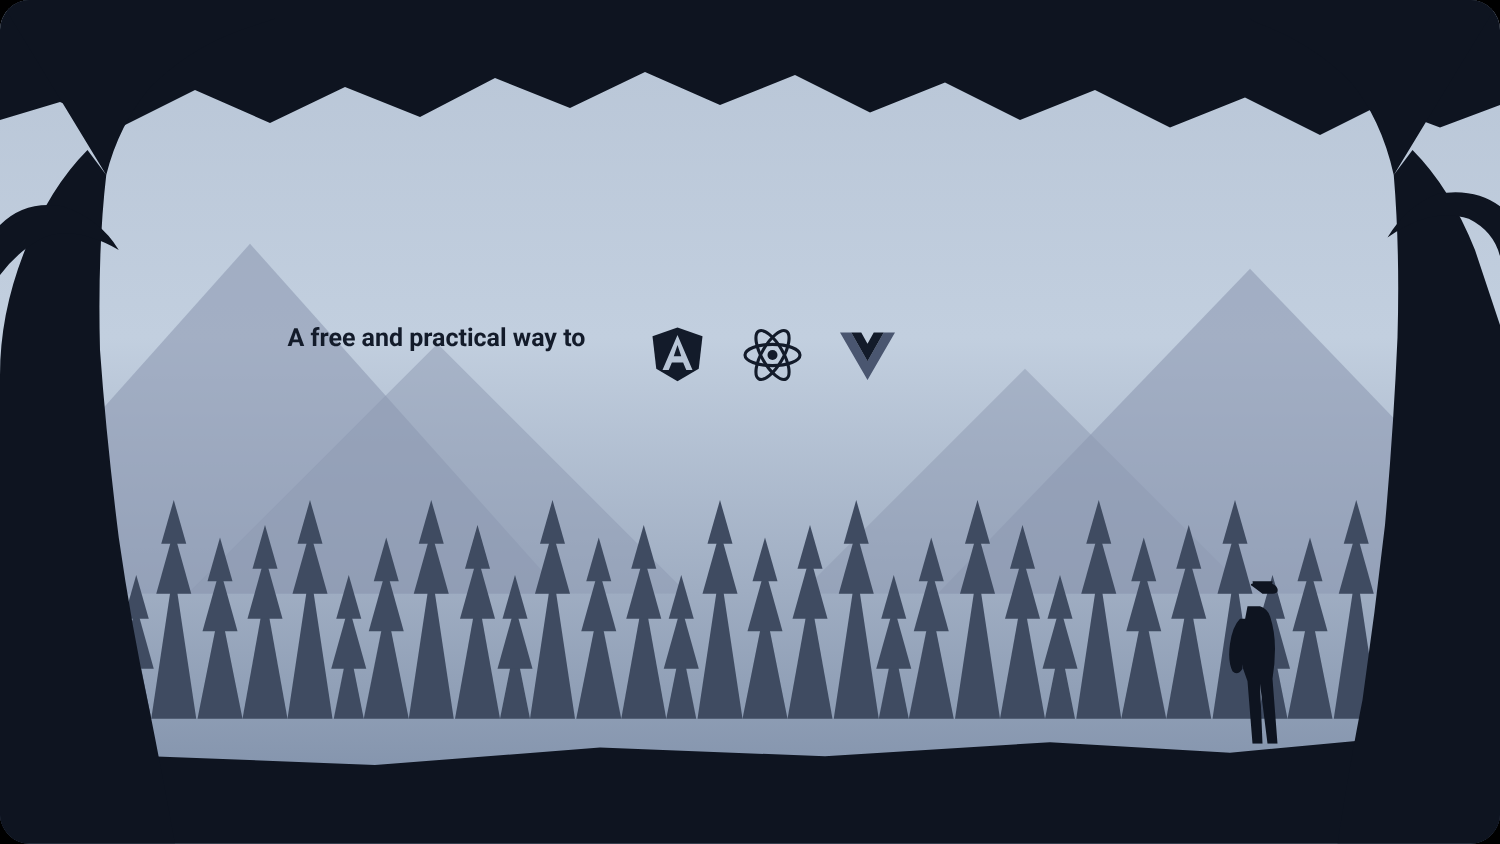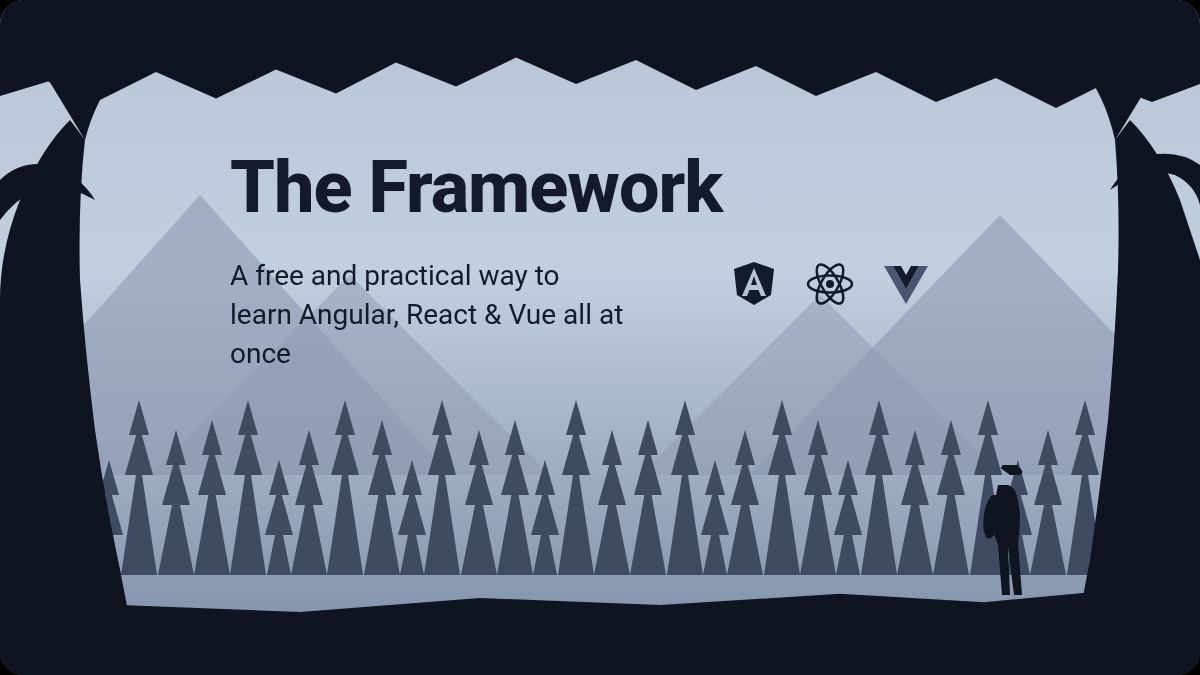--- a/index.html
+++ b/index.html
@@ -199,22 +199,22 @@
       margin-bottom: 30px;
     }
 
     .subtitle-row {
       display: flex;
       align-items: flex-start;
       gap: 50px;
     }
 
     .subtitle {
-      font-size: 28px;
-      font-weight: 400;
+      font-size: 20px;
+      font-weight: 700;
       color: #131b2a;
       line-height: 1.4;
       max-width: 450px;
     }
 
     .icons {
       display: flex;
       gap: 28px;
       align-items: center;
       margin-top: 4px;
@@ -303,26 +303,25 @@
         M30,8 a8,8 0 1,1 0.1,0 Z
         M22,4 Q18,2 26,1 Q40,0 42,6 Q43,10 38,10 L30,10 Z
         M18,20 Q16,30 14,42 Q12,52 12,60 Q14,70 18,80 L22,130 L30,130 L28,82 L34,130 L42,130 L38,78 Q40,66 40,54 Q40,40 36,28 Q34,22 28,20 Z
         M12,30 Q6,36 4,50 Q2,64 6,72 Q10,76 14,70 Q12,58 14,46 Q16,36 18,30 Z
       "></path>
     </svg>
   </div>
 
   <div class="content">
     <h1 class="title">
-      <span>The Framework</span><br>
+      <br>
     </h1>
     <div class="subtitle-row">
       <p class="subtitle">
         <span>A free and practical way to</span><br>
-        <span>learn Angular, React &amp; Vue all at once</span>
       </p>
       <div class="icons">
 
         <div class="fw-icon">
           <svg viewBox="0 0 48 48" width="48" height="48">
             <path fill="#131b2a" d="M24,2 L4,9 L7,35 L24,45 L41,35 L44,9 Z"></path>
             <path fill="#b8c5d6" d="M24,8 L12,36 L17,36 L19.5,30 L28.5,30 L31,36 L36,36 Z M24,16 L27,25 L21,25 Z"></path>
           </svg>
         </div>
 

